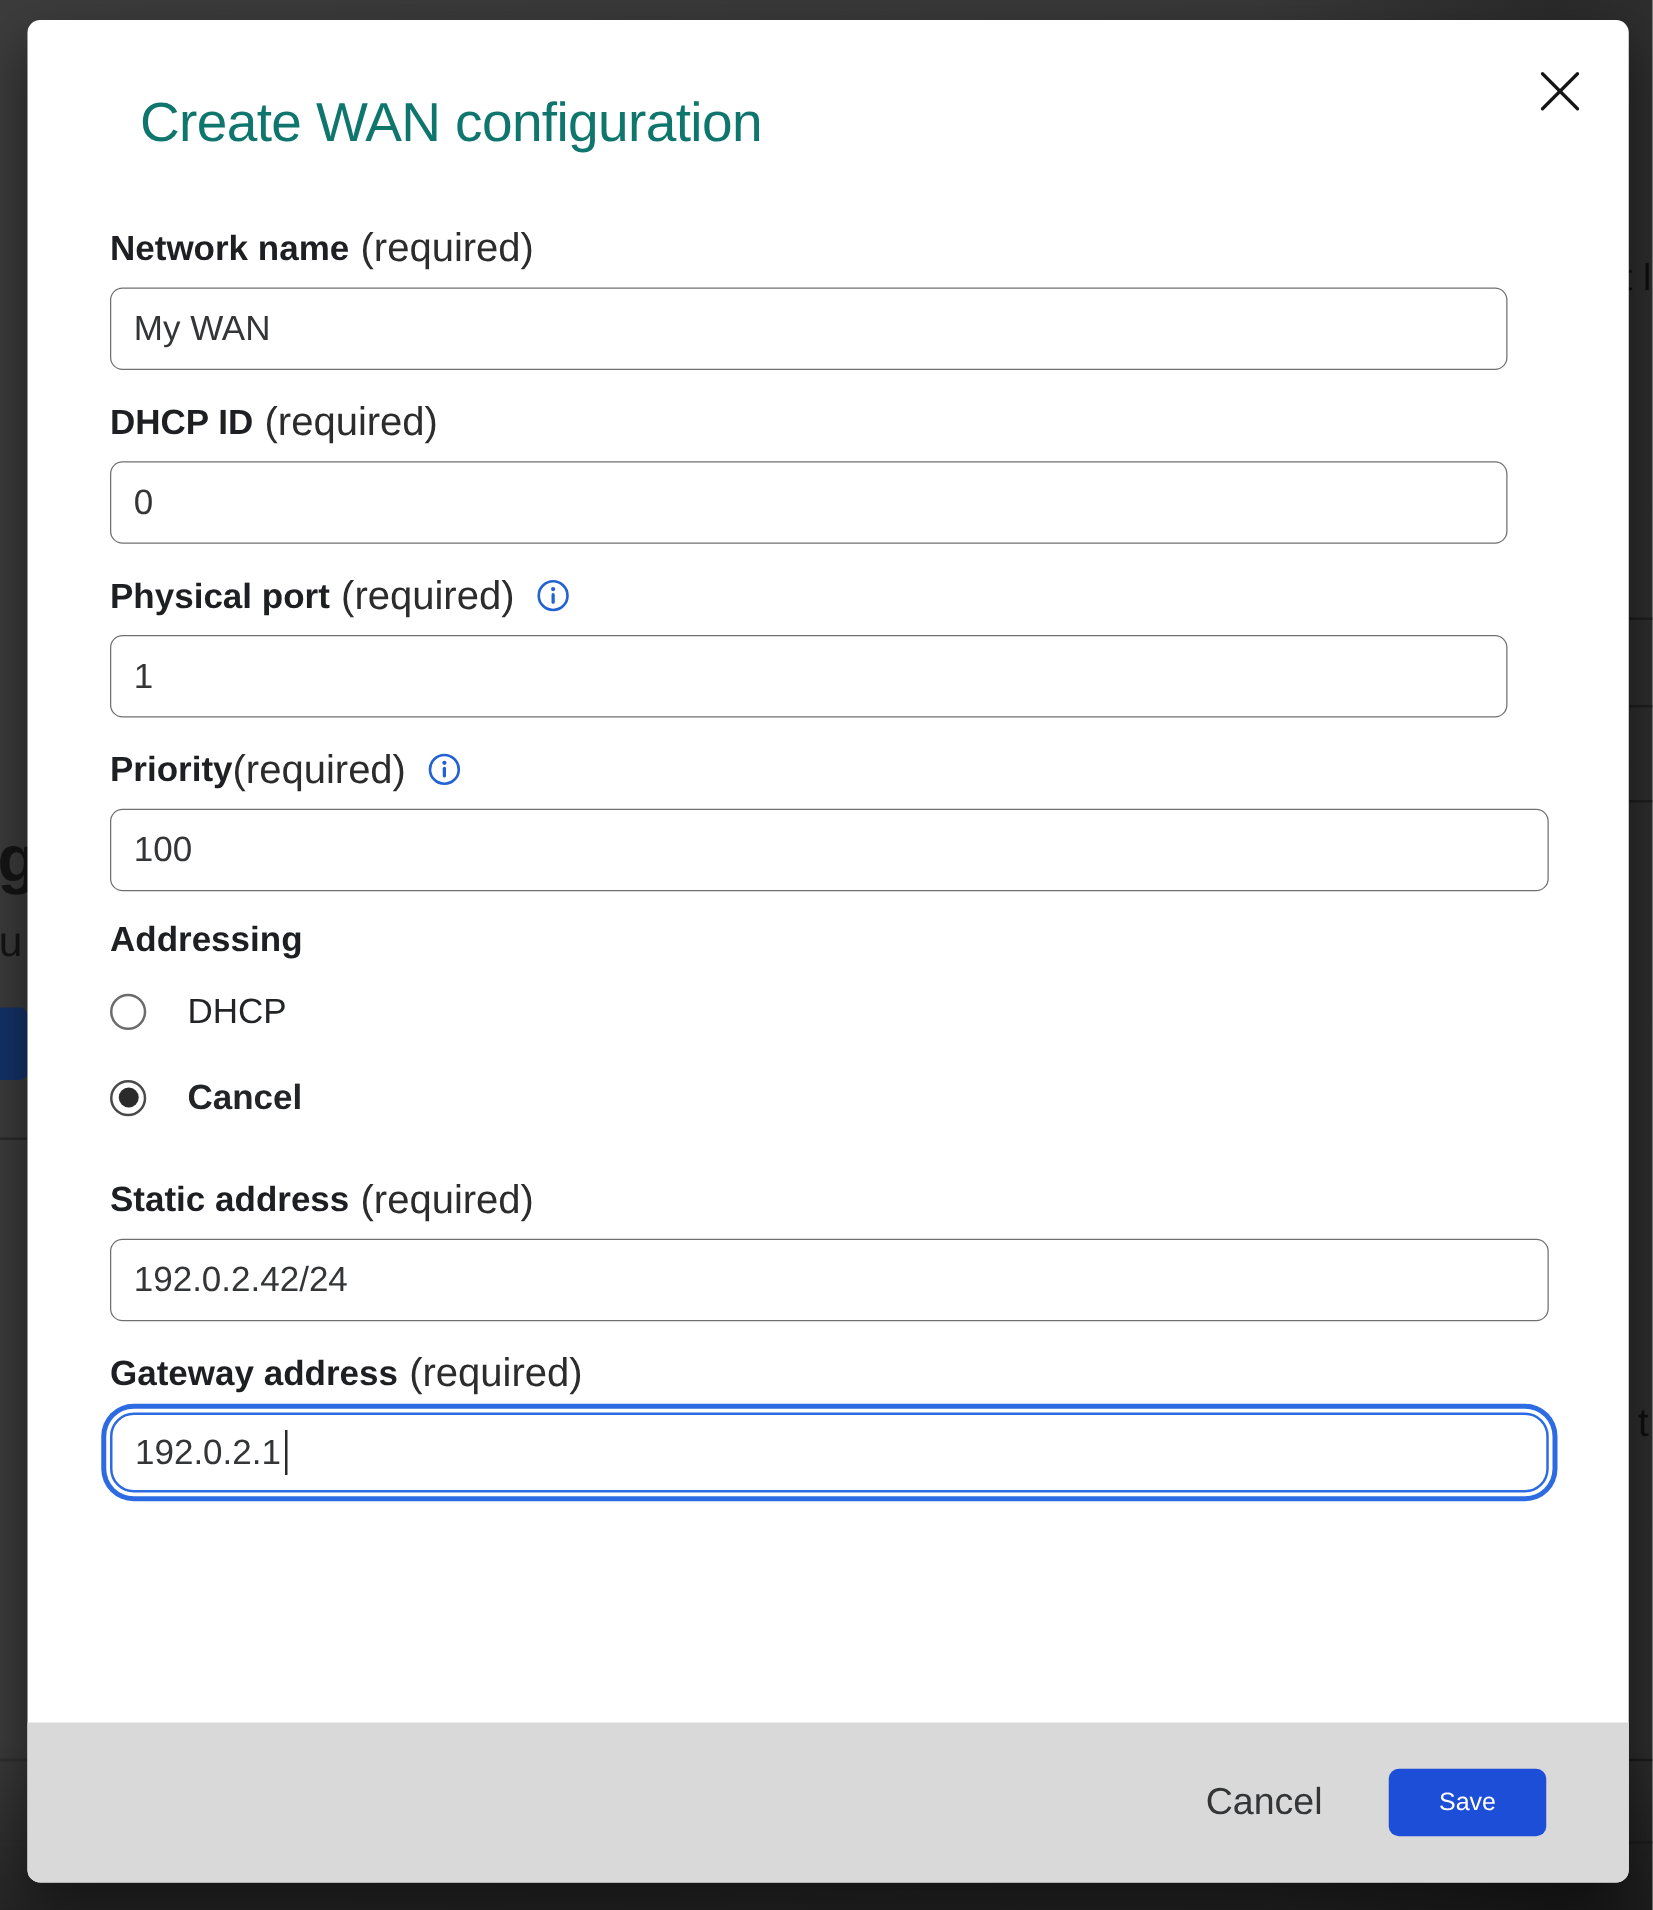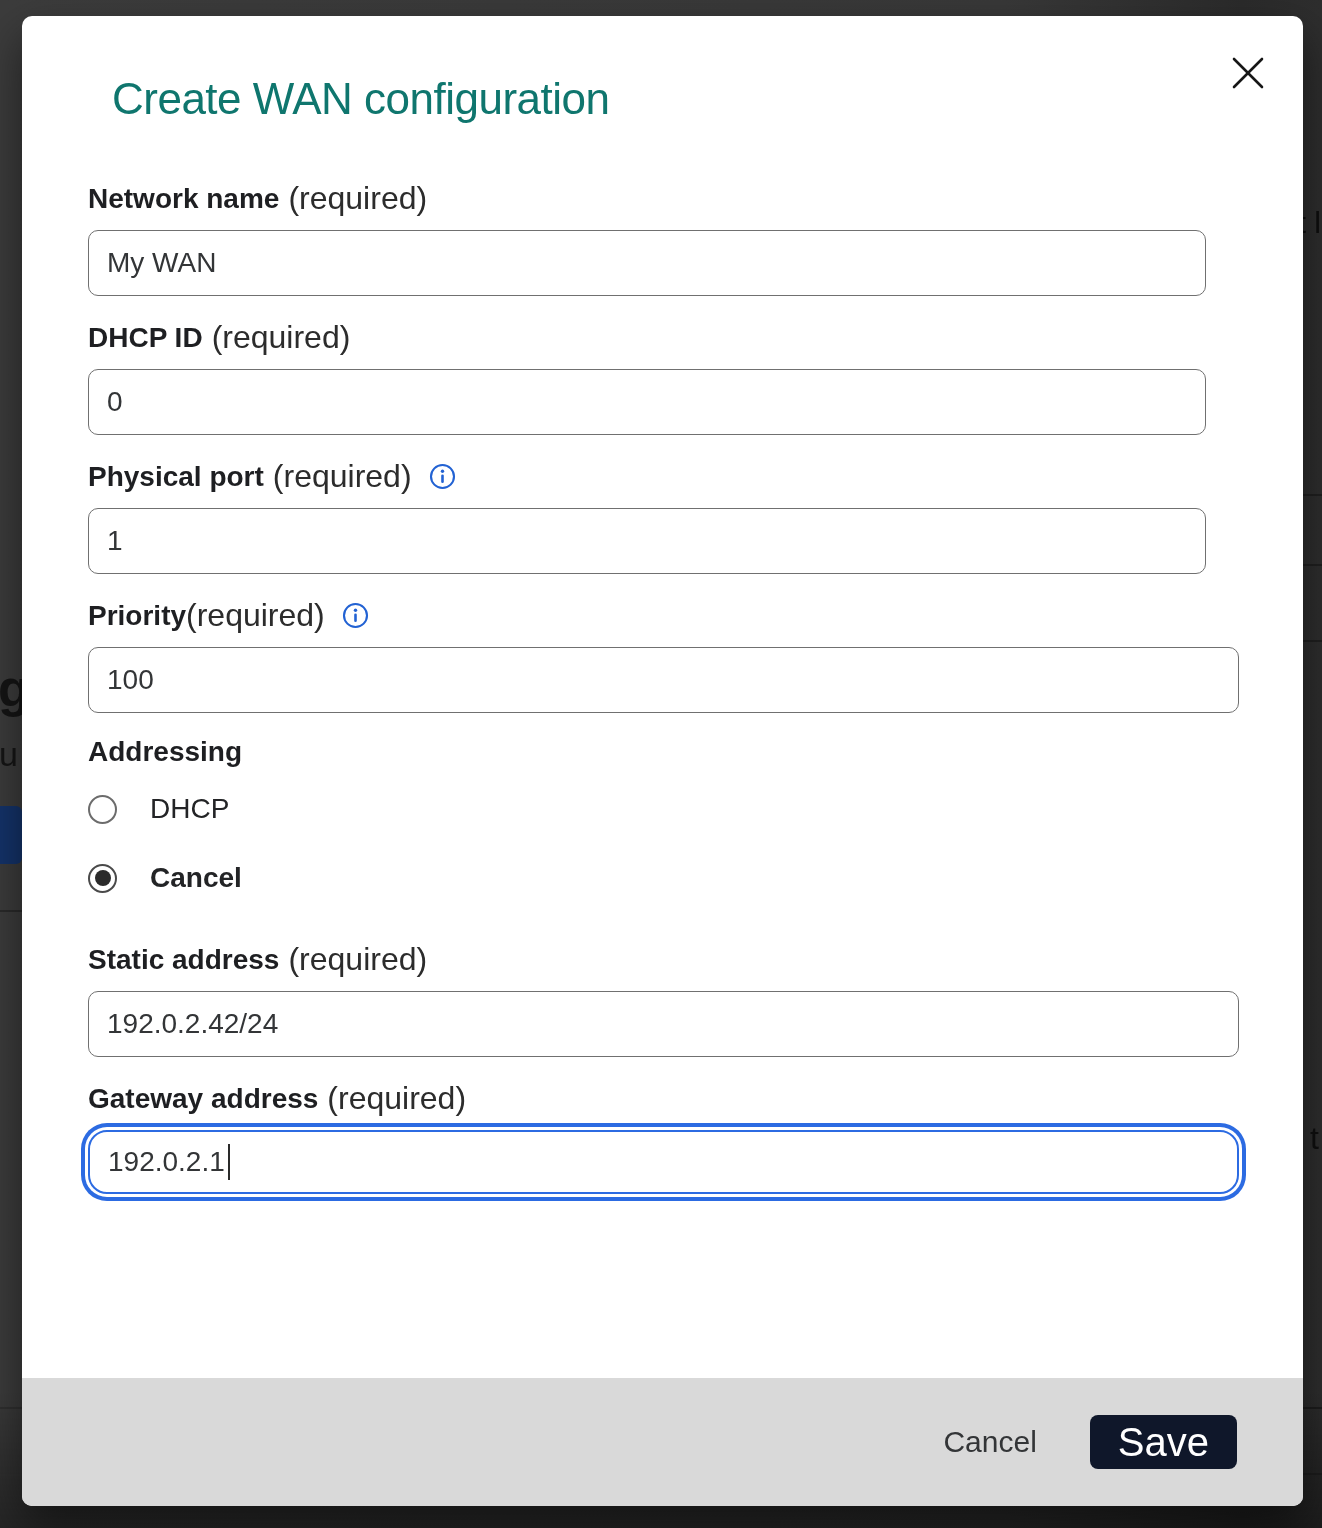--- a/index.html
+++ b/index.html
@@ -116,23 +116,23 @@
     padding-right: 66px;
   }
   .btn-cancel {
     background: none; border: none; cursor: pointer;
     font-family: "Liberation Sans", "DejaVu Sans", sans-serif;
     font-size: 30px; color: #333537;
     margin-right: 49px; padding: 10px 4px;
   }
   .btn-save {
     min-width: 126px; height: 54px;
-    background: #0f172a; border: none; border-radius: 8px; cursor: pointer;
-    font-family: "Liberation Sans", "DejaVu Sans", sans-serif;
-    font-size: 40px; color: #ffffff;
+    background: #1d4ed8; border: none; border-radius: 8px; cursor: pointer;
+    font-family: "Liberation Sans", "DejaVu Sans", sans-serif;
+    font-size: 20px; color: #ffffff;
     padding: 0 28px;
   }
 </style>
 </head>
 <body>
 
 <div class="backdrop">
   <span class="frag frag-g">g</span>
   <span class="frag frag-u">u</span>
   <span class="frag frag-rt">t l</span>

